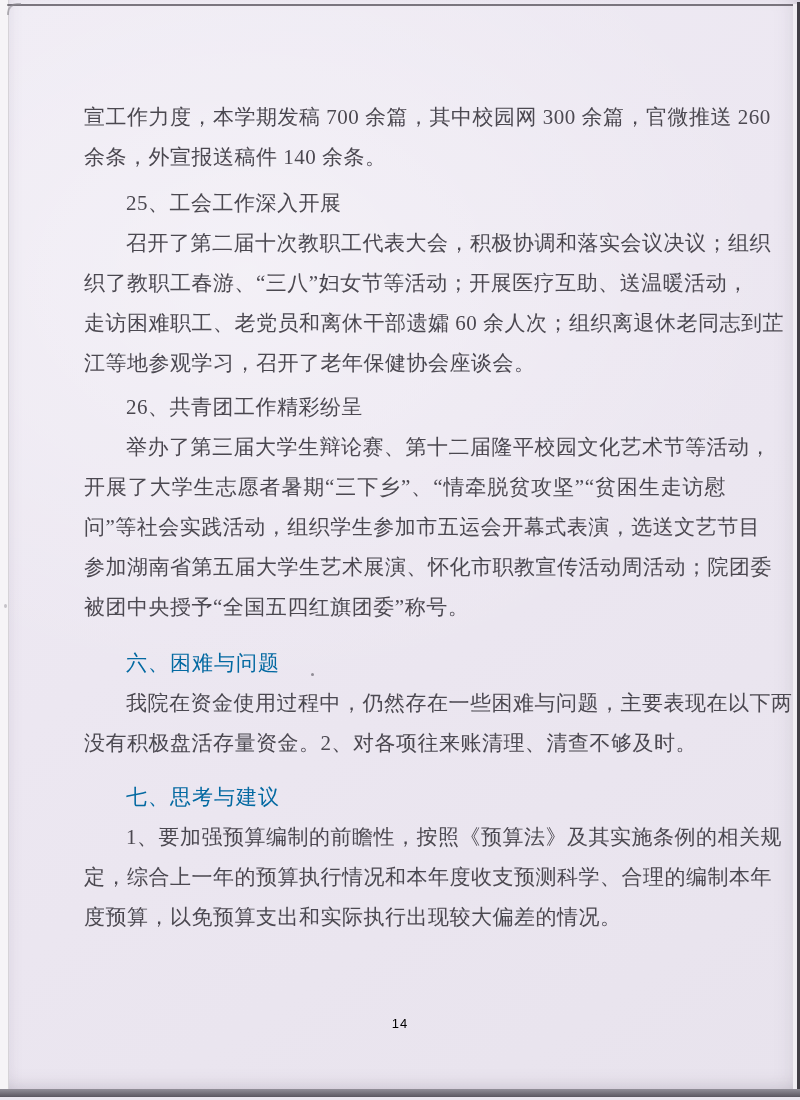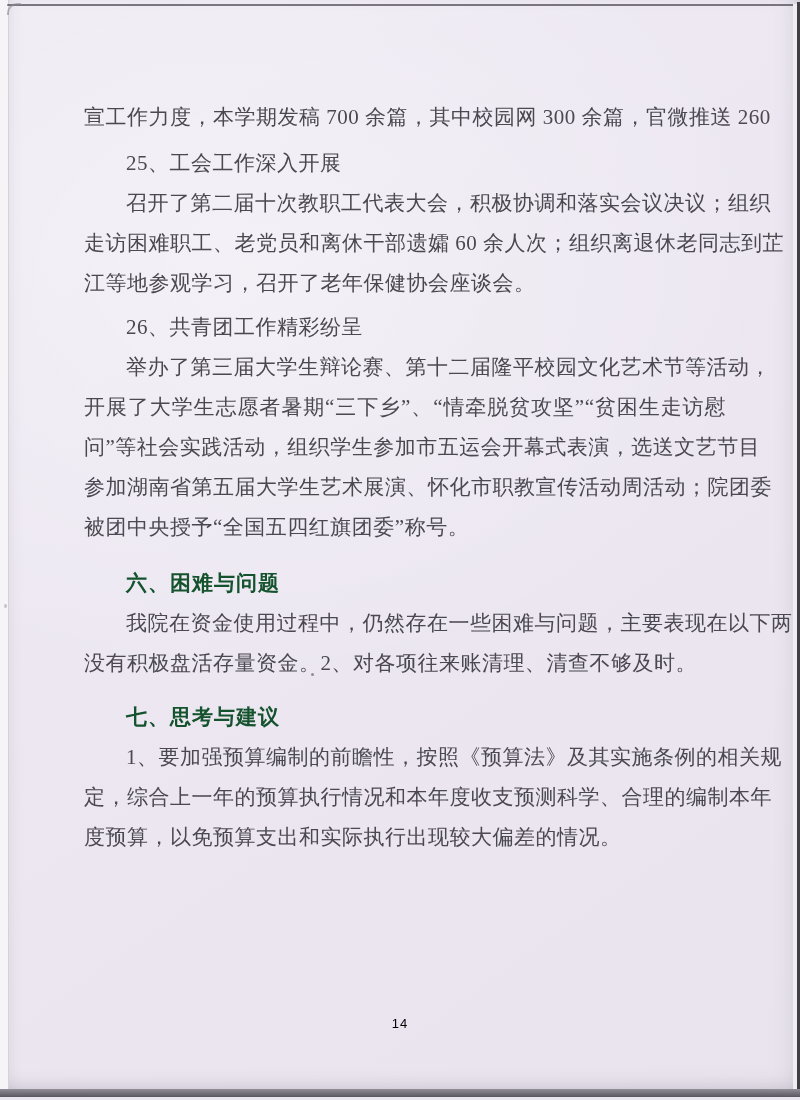--- a/index.html
+++ b/index.html
@@ -55,21 +55,21 @@
   .speck-b { left: 4px; top: 604px; width: 3px; height: 4px; opacity: .5; }
 
   
   .content {
     position: absolute; left: 84px; top: 97px; width: 642px;
     color: #4b4850; font-size: 21px; letter-spacing: 0.5px;
   }
   .ln { height: 40px; line-height: 40px; white-space: nowrap; }
   .indent { padding-left: 42px; }
   .fill { text-align: justify; text-align-last: justify; }
-  .bold { font-weight: bold; color: #14532d; letter-spacing: 1px; }
+  .bold { font-weight: normal; color: #0369a1; letter-spacing: 1px; }
   .gap-sm { margin-top: 6px; }
   .gap-xs { margin-top: 4px; }
   .gap-lg { margin-top: 16px; }
   .gap-md { margin-top: 14px; }
 
   .page-num {
     position: absolute; left: 0; right: 0; top: 1016px; height: 20px;
     text-align: center; font-size: 13px; color: #000000;
     font-family: "Liberation Sans", "DejaVu Sans", sans-serif;
     letter-spacing: 1px;
@@ -86,22 +86,24 @@
   <div class="edge-top-line"></div>
   <div class="corner-curl"></div>
   <div class="edge-right-white"></div>
   <div class="edge-right-dark"></div>
   <div class="edge-bottom-strip"></div>
   <div class="speck speck-a"></div>
   <div class="speck speck-b"></div>
 
   <div class="content">
     <div class="ln fill">宣工作力度，本学期发稿 700 余篇，其中校园网 300 余篇，官微推送 260</div>
+    <div class="ln">余条，外宣报送稿件 140 余条。</div>
     <div class="ln indent gap-sm">25、工会工作深入开展</div>
     <div class="ln indent fill">召开了第二届十次教职工代表大会，积极协调和落实会议决议；组织</div>
+    <div class="ln fill">织了教职工春游、“三八”妇女节等活动；开展医疗互助、送温暖活动，</div>
     <div class="ln fill">走访困难职工、老党员和离休干部遗孀 60 余人次；组织离退休老同志到芷</div>
     <div class="ln">江等地参观学习，召开了老年保健协会座谈会。</div>
     <div class="ln indent gap-xs">26、共青团工作精彩纷呈</div>
     <div class="ln indent fill">举办了第三届大学生辩论赛、第十二届隆平校园文化艺术节等活动，</div>
     <div class="ln fill">开展了大学生志愿者暑期“三下乡”、“情牵脱贫攻坚”“贫困生走访慰</div>
     <div class="ln fill">问”等社会实践活动，组织学生参加市五运会开幕式表演，选送文艺节目</div>
     <div class="ln fill">参加湖南省第五届大学生艺术展演、怀化市职教宣传活动周活动；院团委</div>
     <div class="ln">被团中央授予“全国五四红旗团委”称号。</div>
     <div class="ln indent bold gap-lg">六、困难与问题</div>
     <div class="ln indent fill">我院在资金使用过程中，仍然存在一些困难与问题，主要表现在以下两</div>

